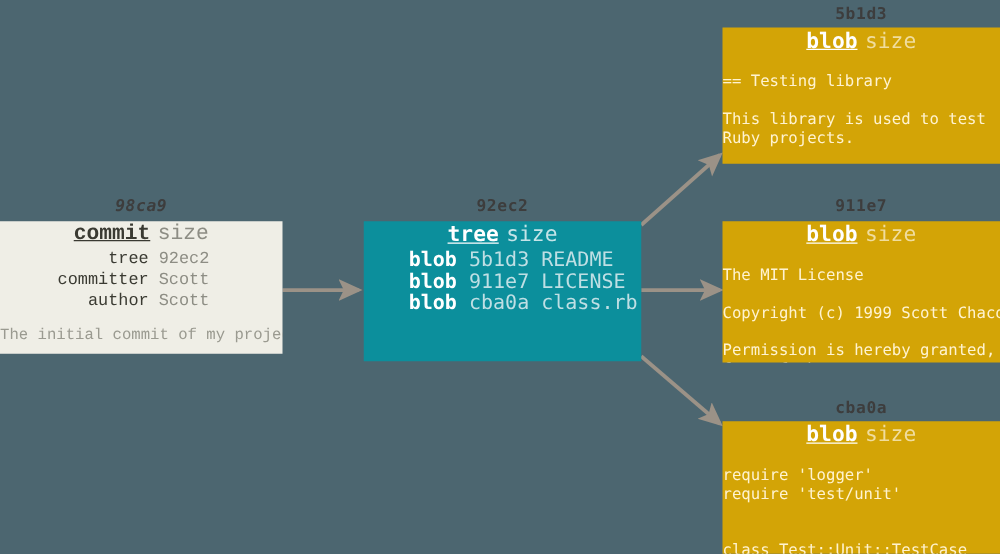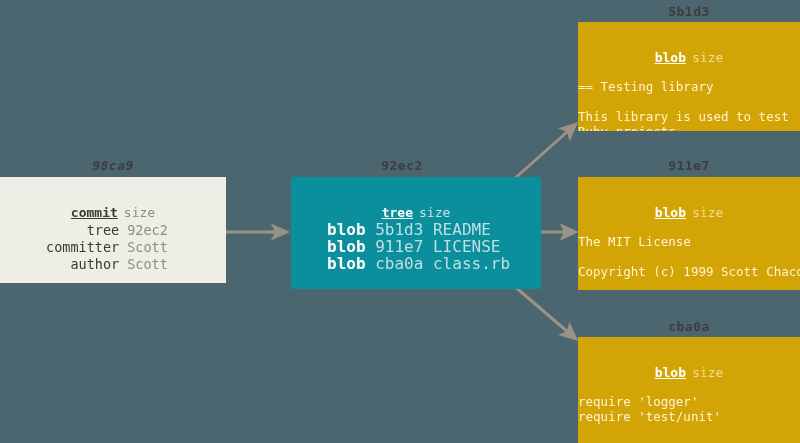--- a/index.html
+++ b/index.html
@@ -52,22 +52,22 @@
   .node.tree {
     background: #0c8f9c;
   }
   .node.blob {
     background: #d3a406;
   }
 
   
   .node-header {
     text-align: center;
-    font-size: 13px;
-    padding-top: 28px;
+    font-size: 17px;
+    padding-top: 1px;
     white-space: nowrap;
   }
   .node-type {
     font-weight: bold;
     text-decoration: underline;
   }
   .node-size {
     margin-left: 6px;
   }
   .commit .node-type { color: #3a3a32; }
@@ -151,21 +151,21 @@
 
     <line x1="513" y1="180" x2="576" y2="124" stroke="#9b9287" stroke-width="3" marker-end="url(#ah)"></line>
 
     <line x1="513" y1="232" x2="576" y2="232" stroke="#9b9287" stroke-width="3" marker-end="url(#ah)"></line>
 
     <line x1="513" y1="285" x2="576" y2="339" stroke="#9b9287" stroke-width="3" marker-end="url(#ah)"></line>
   </svg>
 
   <div class="hash-label" style="left:0px; top:158px; width:226px;font-style:italic;">98ca9</div>
 
-  <div class="node commit" style="left:0px; top:177px; width:226px; height:106px;">
+  <div class="node commit" style="left:0px; top:177px; width:226px; height:106px;font-family:Liberation Mono, monospace;">
     <div class="node-header">
       <span class="node-type">commit</span><span class="node-size">size</span>
     </div>
     <div class="commit-fields">
       <div class="commit-row">
         <span class="commit-key">tree</span>
         <span class="commit-val">92ec2</span>
       </div>
       <div class="commit-row">
         <span class="commit-key">committer</span>
@@ -174,21 +174,21 @@
       <div class="commit-row">
         <span class="commit-key">author</span>
         <span class="commit-val">Scott</span>
       </div>
     </div>
     <div class="commit-message">The initial commit of my project</div>
   </div>
 
   <div class="hash-label" style="left:291px; top:158px; width:222px;">92ec2</div>
 
-  <div class="node tree" style="left:291px; top:177px; width:250px; height:112px;">
+  <div class="node tree" style="left:291px; top:177px; width:222px; height:112px;">
     <div class="node-header">
       <span class="node-type">tree</span><span class="node-size">size</span>
     </div>
     <div class="tree-entries">
       <div class="tree-entry"><span class="etype">blob</span> <span class="ehash">5b1d3</span> <span class="ename">README</span></div>
       <div class="tree-entry"><span class="etype">blob</span> <span class="ehash">911e7</span> <span class="ename">LICENSE</span></div>
       <div class="tree-entry"><span class="etype">blob</span> <span class="ehash">cba0a</span> <span class="ename">class.rb</span></div>
     </div>
   </div>
 

